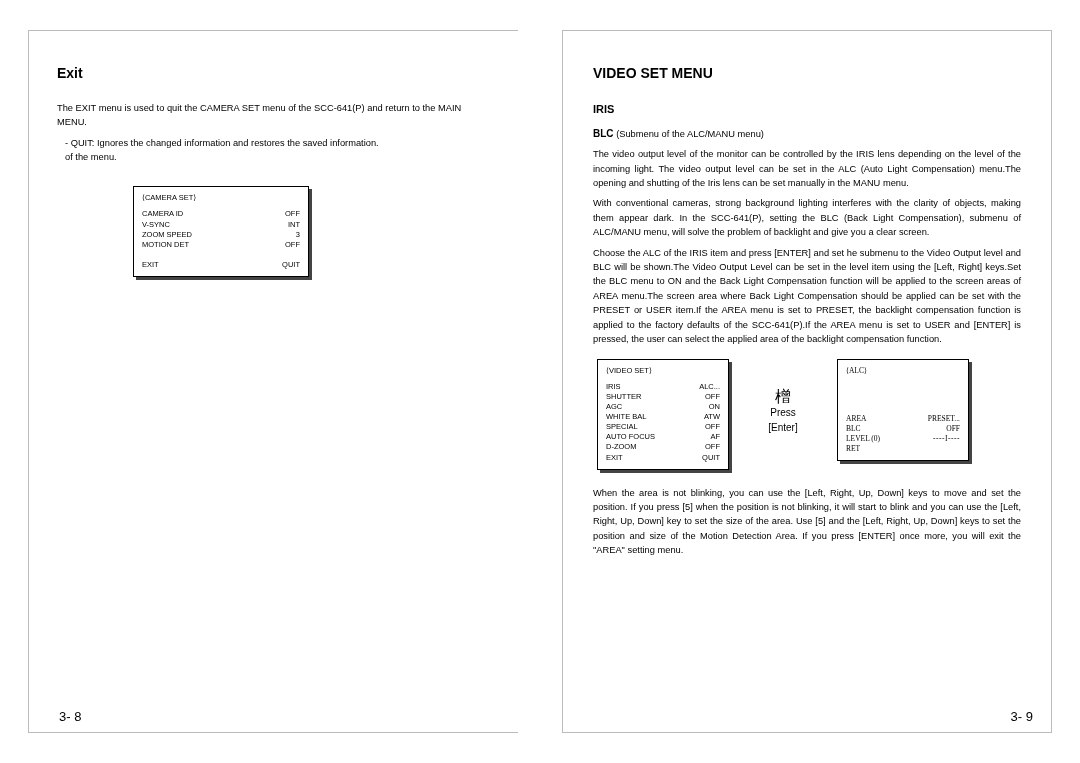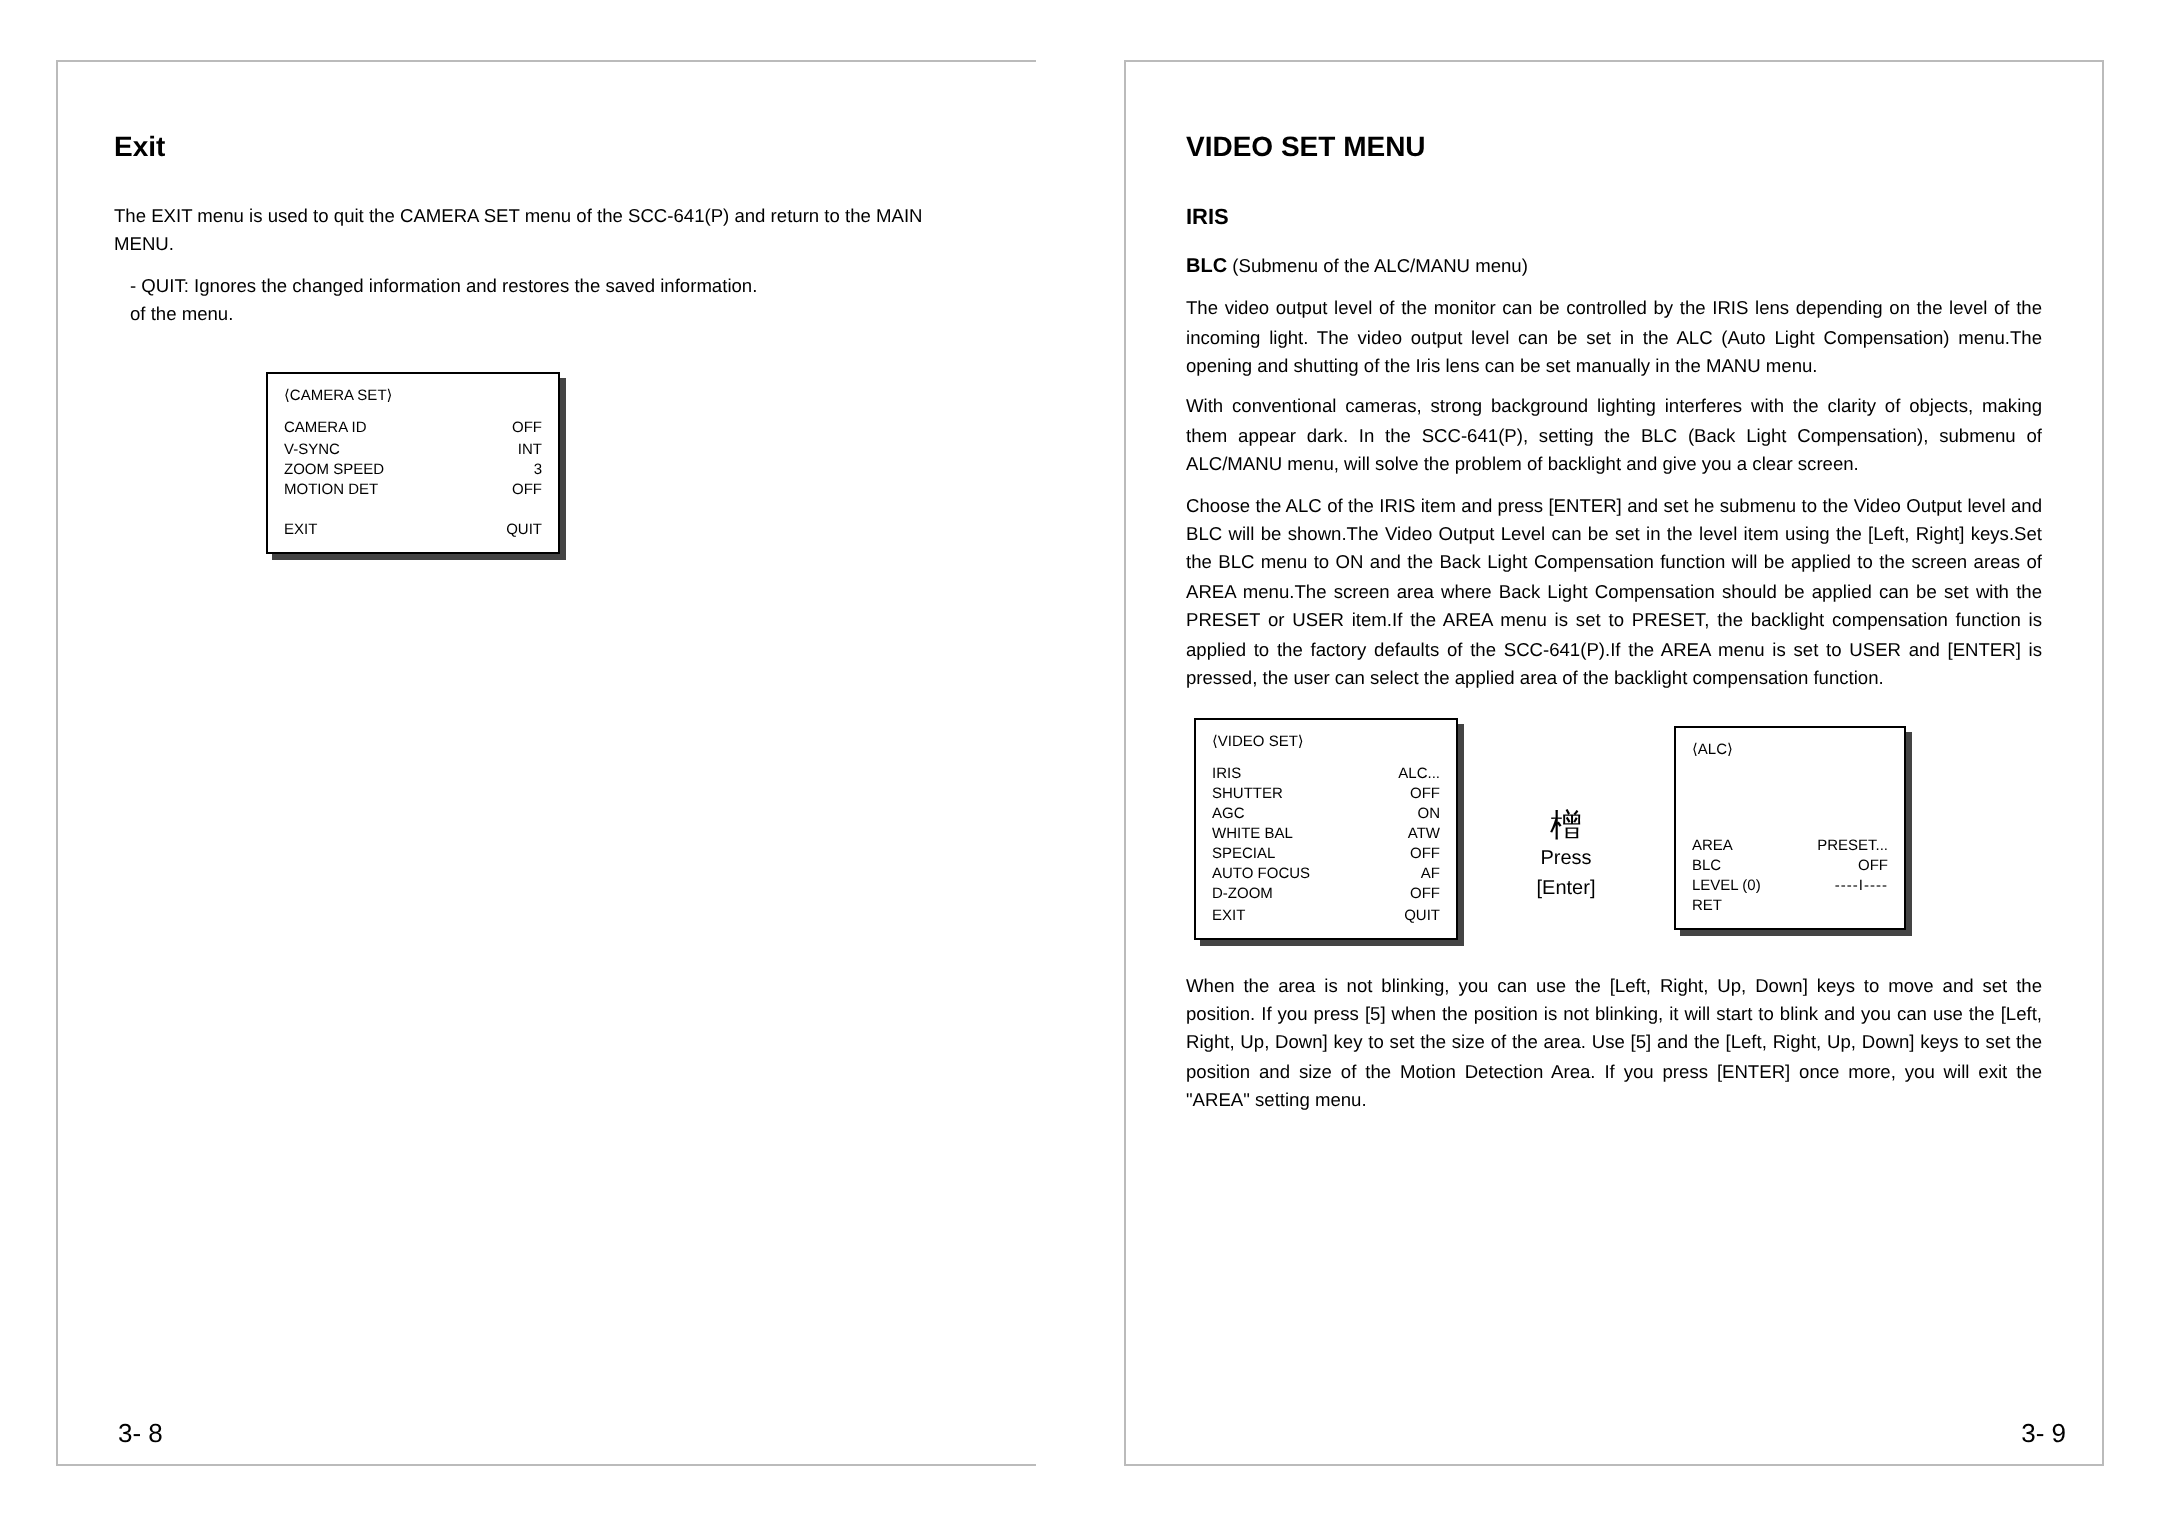--- a/index.html
+++ b/index.html
@@ -45,27 +45,27 @@
     z-index: 0;
   }
   .menu-inner {
     position: relative;
     background: #fff;
     border: 1px solid #000;
     padding: 6px 8px;
     font-size: 7.5px;
     line-height: 1.35;
     z-index: 1;
-    width: 147px;
+    width: 176px;
   }
   .menu-title { text-align:left; margin-bottom: 6px; }
   .mrow { display:flex; justify-content: space-between; }
   .mrow .lbl { white-space: nowrap; }
   .mrow .val { white-space: nowrap; }
-  .videoset-row { display:flex; align-items: center; gap: 24px; margin-top: 12px; margin-left: 4px;}
+  .videoset-row { display:flex; align-items: flex-start; gap: 24px; margin-top: 12px; margin-left: 4px;}
   .videoset-row .menu-box { margin: 0; }
   .arrow-col { text-align:center; font-size: 10px; padding-top: 30px; width: 60px; }
   .arrow-sym { font-size: 16px; line-height: 1; }
   .pagenum { position: absolute; bottom: 8px; font-size: 13px; }
   .page-left .pagenum { left: 30px; }
   .page-right .pagenum { right: 18px; }
   .spacer { height: 10px; }
   .level-bar { letter-spacing: 0.5px; }
 </style>
 </head>
@@ -164,21 +164,21 @@
       </div>
 
       <div class="arrow-col">
         <div class="arrow-sym">橧</div>
         <div>Press</div>
         <div>[Enter]</div>
       </div>
 
       <div class="menu-box">
         <div class="menu-shadow"></div>
-        <div class="menu-inner" style="width:116px;">
+        <div class="menu-inner" style="width:132px;font-family:Liberation Serif, serif;">
           <div class="menu-title">⟨ALC⟩</div>
           <div style="height:32px;"></div>
           <div class="mrow">
               <span class="lbl">AREA</span>
               <span class="val">PRESET...</span>
             </div>
           <div class="mrow">
               <span class="lbl">BLC</span>
               <span class="val">OFF</span>
             </div>

